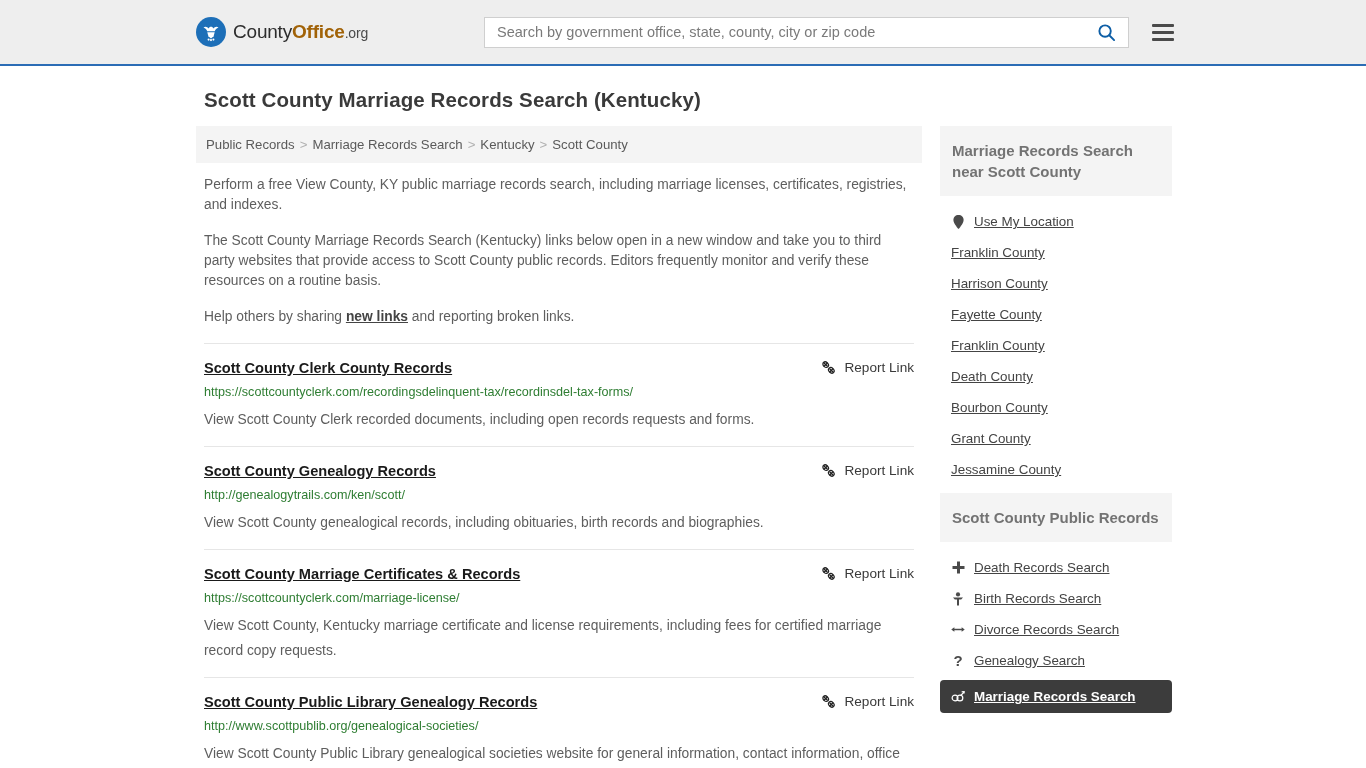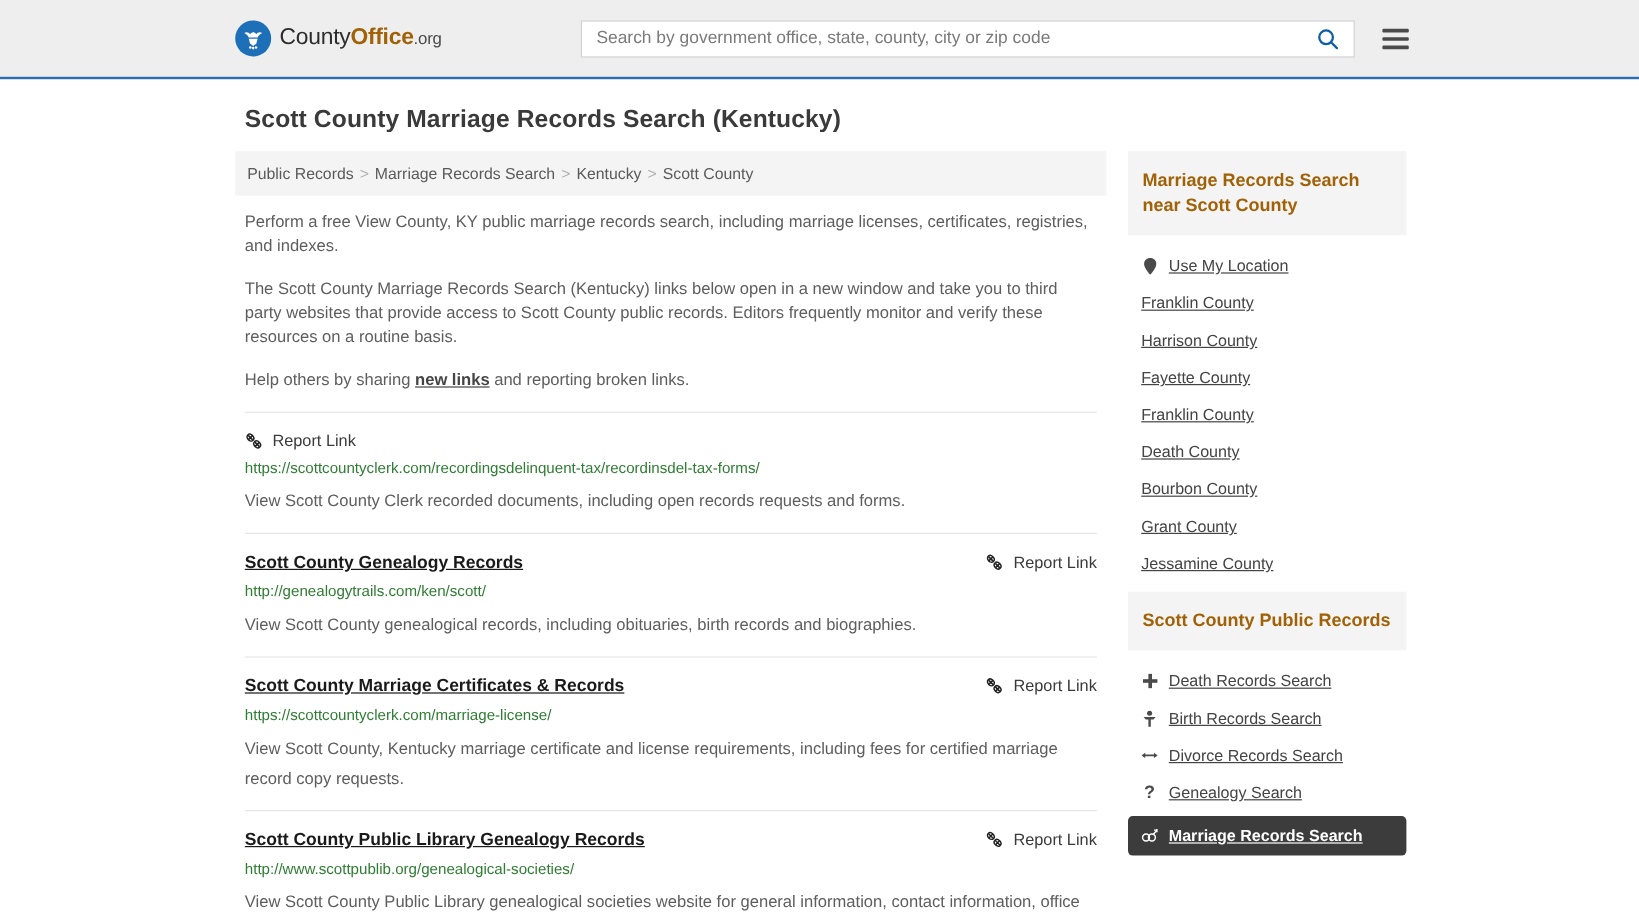--- a/index.html
+++ b/index.html
@@ -173,21 +173,21 @@
     line-height: 25px;
   }
 
   
   .side-panel { margin-bottom: 4px; }
   .side-head {
     background: #f4f4f4;
     padding: 14px 12px 14px 12px;
     font-size: 15px;
     font-weight: bold;
-    color: #a16207;
+    color: #737373;
     line-height: 21px;
   }
   .side-list { padding: 10px 0 4px 0; }
   .side-item {
     display: flex;
     align-items: center;
     gap: 9px;
     padding: 8px 0 8px 11px;
     font-size: 13.4px;
     cursor: pointer;
@@ -267,20 +267,21 @@
       <div class="intro">
         <p>Perform a free View County, KY public marriage records search, including marriage licenses, certificates, registries, and indexes.</p>
         <p>The Scott County Marriage Records Search (Kentucky) links below open in a new window and take you to third party websites that provide access to Scott County public records. Editors frequently monitor and verify these resources on a routine basis.</p>
         <p><span>Help others by sharing </span><a href="#">new links</a><span> and reporting broken links.</span></p>
       </div>
 
       <div class="results">
 
         <div class="result">
           <div class="result-head">
+            <a class="result-title" href="#">Scott County Clerk County Records</a>
             <div class="report-link">
               <svg width="15" height="15" viewBox="0 0 16 16">
                 <path d="M3 3 L7 7 M3 7 L7 3" stroke="#222" stroke-width="1.4" fill="none"></path>
                 <path d="M9 9 L13 13 M9 13 L13 9" stroke="#222" stroke-width="1.4" fill="none"></path>
                 <ellipse cx="5" cy="5" rx="2.6" ry="3.3" fill="none" stroke="#222" stroke-width="1.3" transform="rotate(-45 5 5)"></ellipse>
                 <ellipse cx="11" cy="11" rx="2.6" ry="3.3" fill="none" stroke="#222" stroke-width="1.3" transform="rotate(-45 11 11)"></ellipse>
               </svg>
               <span>Report Link</span>
             </div>
           </div>

